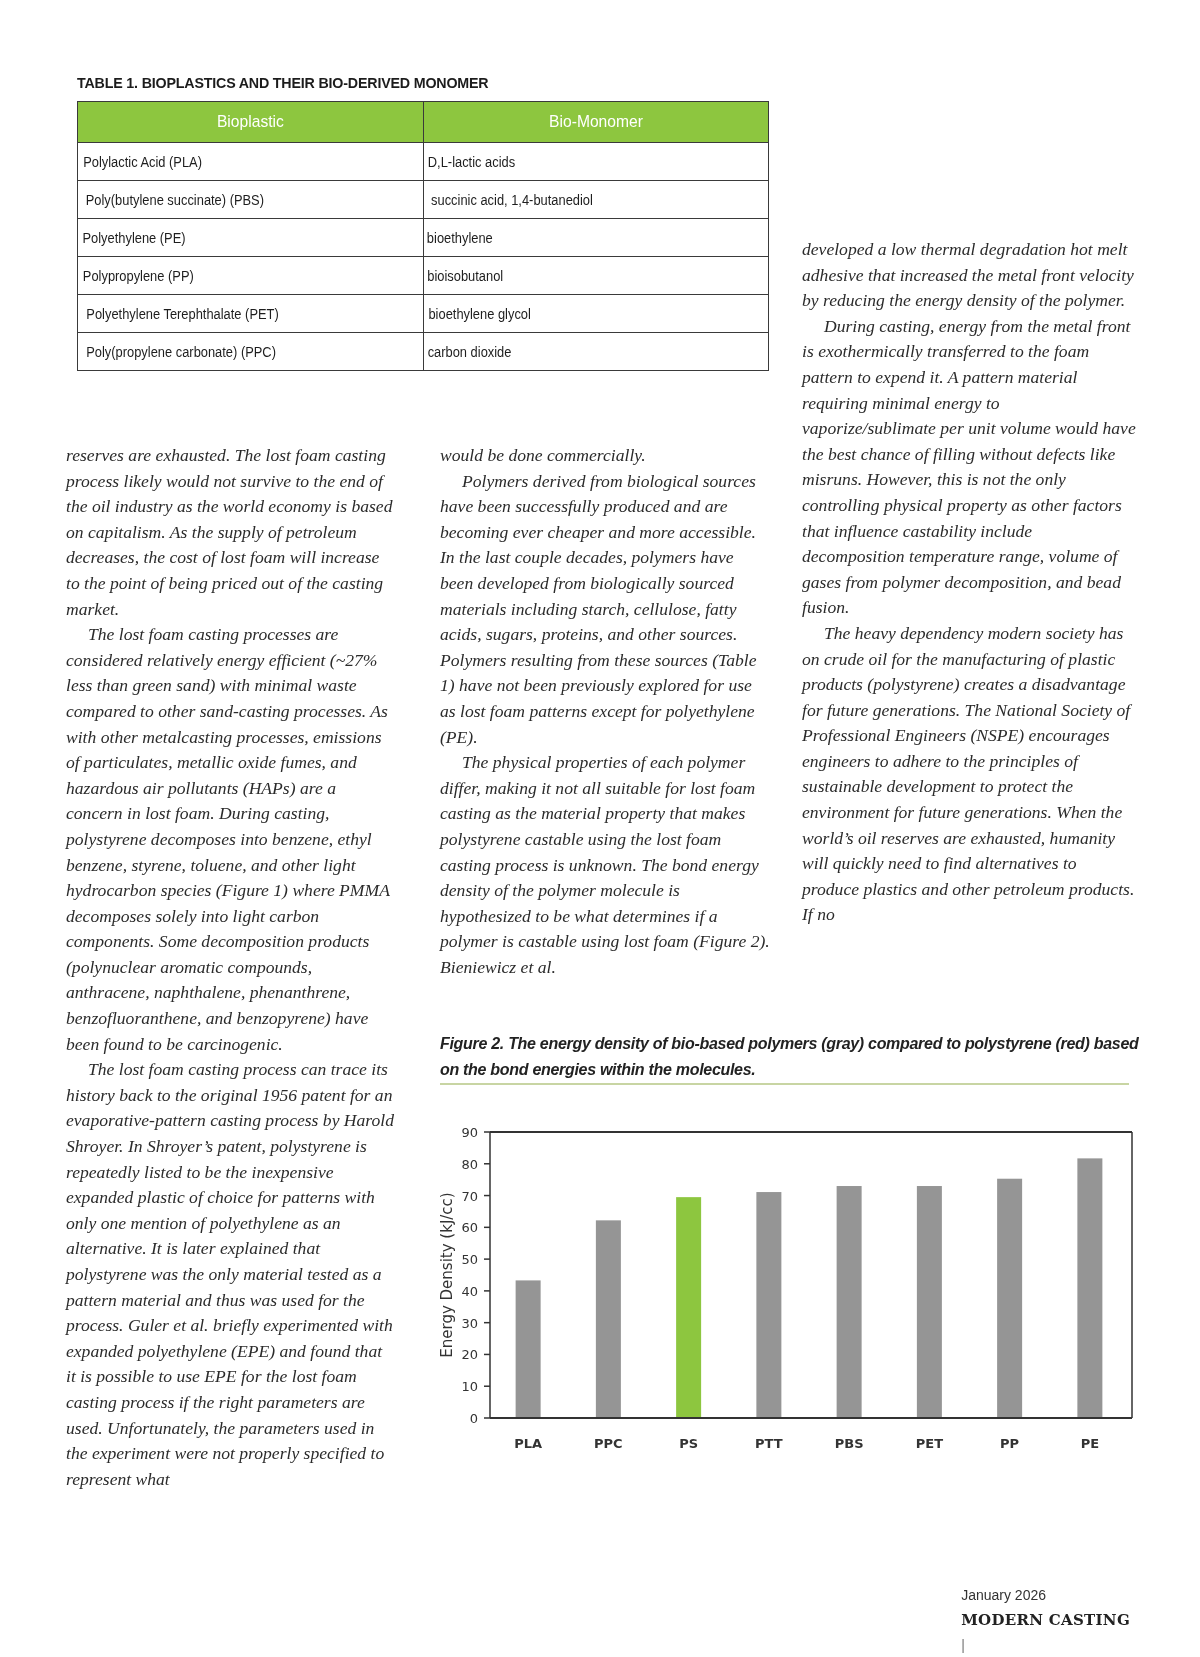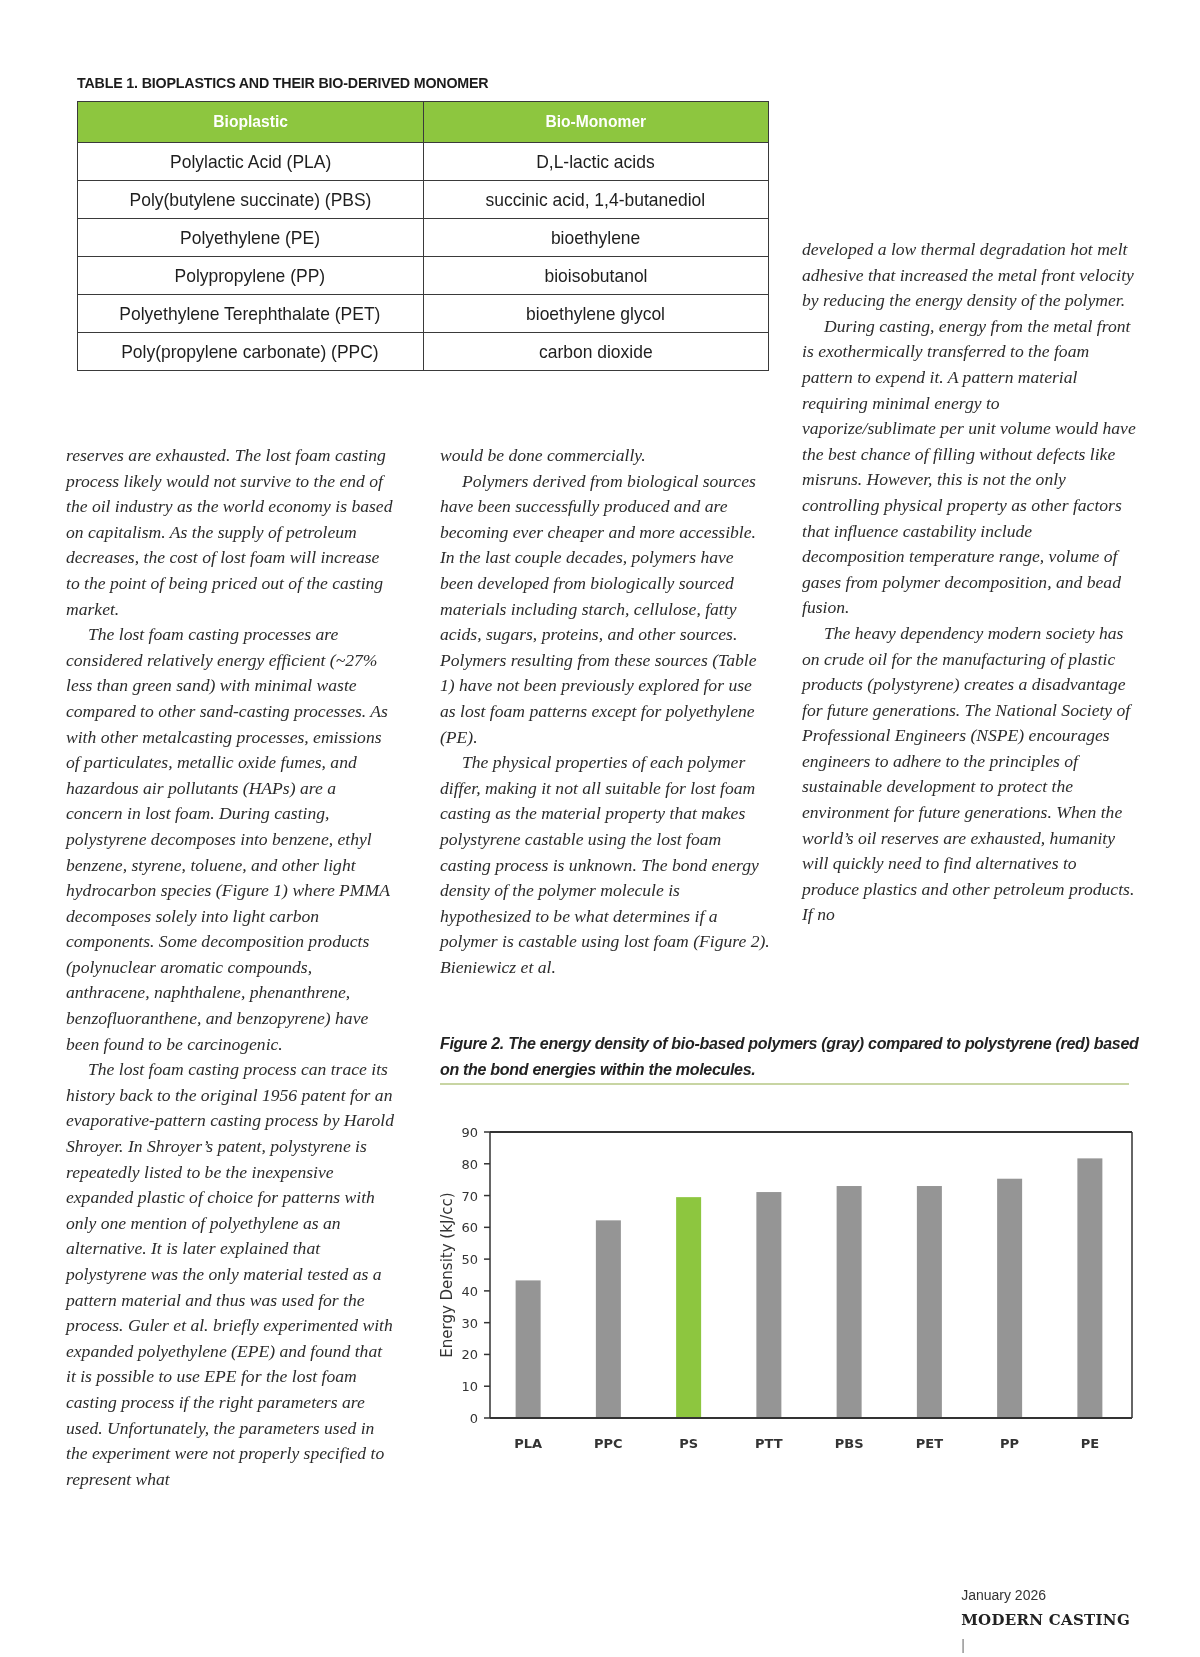--- a/index.html
+++ b/index.html
@@ -9,26 +9,26 @@
     position: absolute; left: 77px; top: 74px;
     font-family: "Liberation Sans", sans-serif; font-weight: bold; font-size: 15.5px;
     letter-spacing: -0.2px; color: #1c1c1c; transform: scaleX(0.92); transform-origin: left;
     white-space: nowrap;
   }
   #bio-table {
     position: absolute; left: 77px; top: 101px; width: 692px;
     border-collapse: collapse; font-family: "Liberation Sans", sans-serif;
   }
   #bio-table th {
-    background: #8dc63f; color: #ffffff; font-weight: bold; font-size: 17px;
+    background: #8dc63f; color: #ffffff; font-weight: normal; font-size: 17px;
     height: 38px; border: 1px solid #3a3a3a; text-align: center;
   }
   #bio-table td {
-    height: 37px; border: 1.5px solid #3a3a3a; text-align: center;
-    font-size: 19px; color: #1e1e1e; padding: 0;
+    height: 37px; border: 1.5px solid #3a3a3a; 
+    font-size: 14px; color: #1e1e1e; padding: 0;
   }
   #bio-table td span { display: inline-block; transform: scaleX(0.92); }
   #bio-table th span { display: inline-block; transform: scaleX(0.92); }
 
   .col {
     position: absolute; font-family: "Liberation Serif", serif; font-size: 17.6px;
     line-height: 25.6px; color: #2b2b2b; font-style: italic;
   }
   .col p { margin: 0; text-align: left; }
   .col p.indent { text-indent: 22px; }

